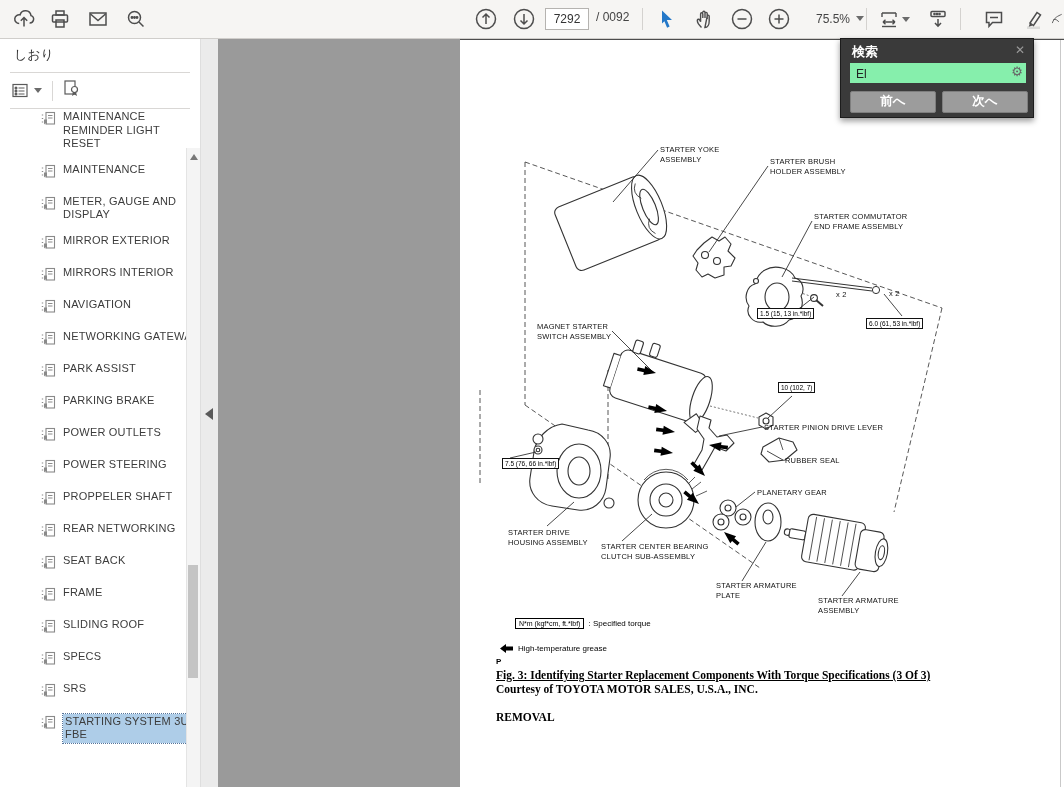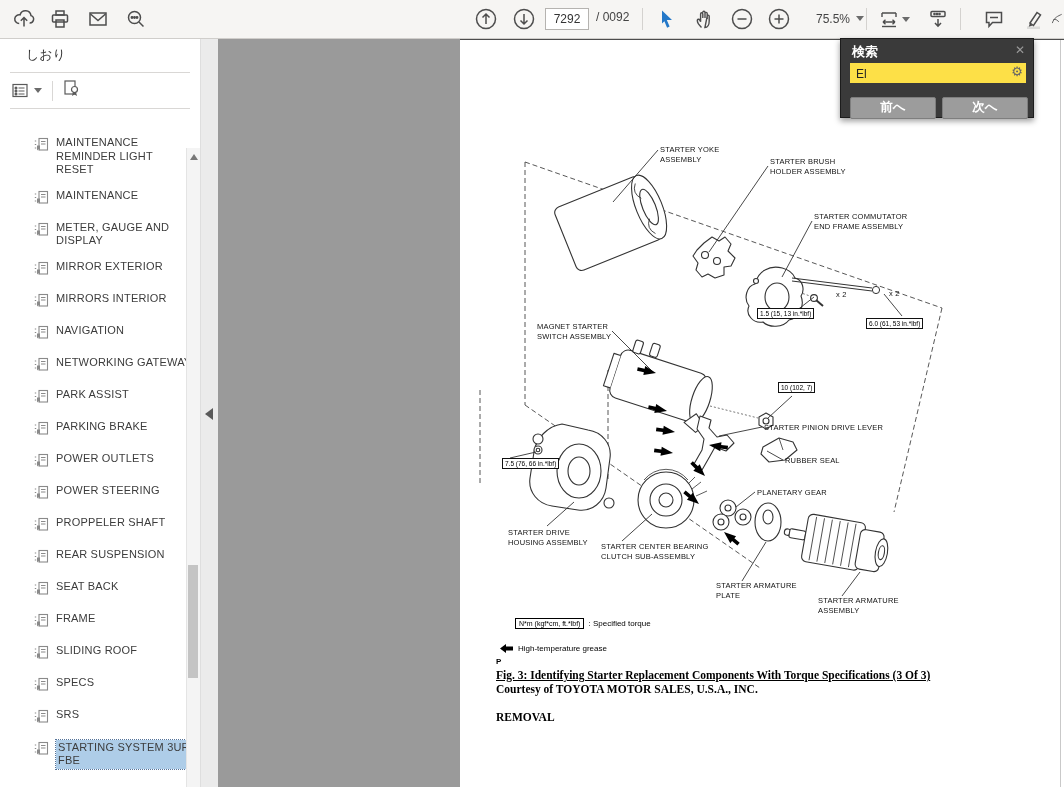--- a/index.html
+++ b/index.html
@@ -17,29 +17,29 @@
           text-align:center;line-height:20px;}
   .page-total{position:absolute;left:596px;top:10px;font-size:12px;color:#444;}
   .zoom-box{position:absolute;left:800px;top:8px;width:64px;height:21px;
           display:flex;align-items:center;justify-content:flex-end;gap:6px;
           font-size:12px;color:#444;}
   .caret{width:0;height:0;border-left:4px solid transparent;
          border-right:4px solid transparent;border-top:5px solid #6b6b6b;}
   
   .sidebar{position:absolute;left:0;top:38px;width:200px;height:749px;background:#fff;}
   .sb-header{position:absolute;left:0;top:0;width:240px;height:34px;
-             display:flex;align-items:center;margin-left:12px;}
+             display:flex;align-items:center;}
   .sb-title{margin-left:14px;font-size:13px;color:#333;}
   .sb-close{position:absolute;right:18px;top:8px;font-size:14px;color:#555;}
   .sb-rule{position:absolute;left:10px;right:10px;height:1px;background:#d9d7d5;}
   .sb-tools{position:absolute;left:0;top:35px;width:200px;height:35px;
             display:flex;align-items:center;}
   .sb-tool-sep{width:1px;height:20px;background:#d9d7d5;margin:0 10px;}
-  .bm-list{position:absolute;left:10px;top:72px;width:184px;height:677px;
-           overflow:hidden;padding:26px 0 0 0;box-sizing:border-box;}
+  .bm-list{position:absolute;left:17px;top:72px;width:184px;height:677px;
+           overflow:hidden;padding:0 0 0 0;box-sizing:border-box;}
   .bm-item{display:flex;align-items:flex-start;margin:0 0 12px 24px;}
   .bm-item .bm-ico{flex:0 0 16px;margin:1px 6px 0 0;}
   .bm-label{font-size:11px;line-height:13.5px;color:#3c3c3c;width:136px;
             letter-spacing:.2px;}
   .bm-item.selected .bm-label{background:#aecde8;outline:1px dotted #56749a;
             width:142px;padding:1px 0 1px 2px;}
   
   .sb-scroll{position:absolute;left:186px;top:110px;width:13px;height:677px;
              background:#f4f4f4;border-left:1px solid #e4e4e4;}
   .sb-up,.sb-dn{position:absolute;left:3px;width:0;height:0;}
@@ -79,27 +79,27 @@
   #diagram-svg .dash{stroke:#444;stroke-width:.9;fill:none;stroke-dasharray:5 3;}
   #diagram-svg .dot{stroke:#555;stroke-width:.8;fill:none;stroke-dasharray:2 2;}
   .dlabel{font-family:"Liberation Sans",sans-serif;font-size:7.5px;fill:#111;
           letter-spacing:.2px;}
   
   .search-pop{position:absolute;left:840px;top:38px;width:194px;height:80px;
               background:#3a3a3a;border:1px solid #1c1c1c;box-sizing:border-box;
               box-shadow:0 3px 6px rgba(0,0,0,.4);z-index:10;}
   .sp-title{position:absolute;left:11px;top:4px;color:#fff;font-size:13px;font-weight:bold;}
   .sp-close{position:absolute;right:8px;top:4px;color:#9a9a9a;font-size:12px;}
-  .sp-input-wrap{position:absolute;left:9px;top:24px;width:176px;height:20px;background:#fde047;}
+  .sp-input-wrap{position:absolute;left:9px;top:24px;width:176px;height:20px;background:#86efac;}
   .sp-input{position:absolute;left:4px;top:0;width:150px;height:20px;border:none;outline:none;
             font-size:12px;color:#222;font-family:"Liberation Sans",sans-serif;background:transparent;}
   .sp-gear{position:absolute;right:3px;top:1px;font-size:13px;color:#666;}
   .sp-btn{position:absolute;top:52px;height:20px;background:#9c9c9c;border:1px solid #7e7e7e;
           color:#fff;font-size:12.5px;font-weight:bold;text-align:center;line-height:19px;
-          border-radius:2px;margin-top:6px;}
+          border-radius:2px;}
   .sp-prev{left:9px;width:84px;}
   .sp-next{left:101px;width:84px;}
 </style>
 </head>
 <body>
 
 <div class="toolbar">
   <div class="tb-btn" style="left:8px">
     <svg width="24" height="24" viewBox="0 0 24 24" fill="none" stroke="#4d4d4d" stroke-width="1.5">
       <path d="M7.2 16.5a4.4 4.4 0 1 1 .9-8.7A5.6 5.6 0 0 1 19 8.6a3.8 3.8 0 0 1-1.4 7.4"></path>
@@ -388,21 +388,21 @@
 
   <div class="bm-item">
     <span class="bm-ico">
       <svg width="15" height="15" viewBox="0 0 15 15" fill="none" stroke="#8a8a8a" stroke-width="1.1">
         <path d="M1.5 3.5 v1 M1.5 7 v1 M1.5 10.5 v1" stroke-width="1.4"></path>
         <rect x="5" y="1.5" width="8.5" height="11.5"></rect>
         <path d="M7 4.5 h4.5 M7 7 h4.5"></path>
         <path d="M3 8.5 h3 v5 l-1.5 -1.6 -1.5 1.6 z" fill="#8a8a8a" stroke="none"></path>
       </svg>
     </span>
-    <span class="bm-label">REAR SUSPENSION</span>
+    <span class="bm-label">REAR NETWORKING</span>
   </div>
 
   <div class="bm-item">
     <span class="bm-ico">
       <svg width="15" height="15" viewBox="0 0 15 15" fill="none" stroke="#8a8a8a" stroke-width="1.1">
         <path d="M1.5 3.5 v1 M1.5 7 v1 M1.5 10.5 v1" stroke-width="1.4"></path>
         <rect x="5" y="1.5" width="8.5" height="11.5"></rect>
         <path d="M7 4.5 h4.5 M7 7 h4.5"></path>
         <path d="M3 8.5 h3 v5 l-1.5 -1.6 -1.5 1.6 z" fill="#8a8a8a" stroke="none"></path>
       </svg>

